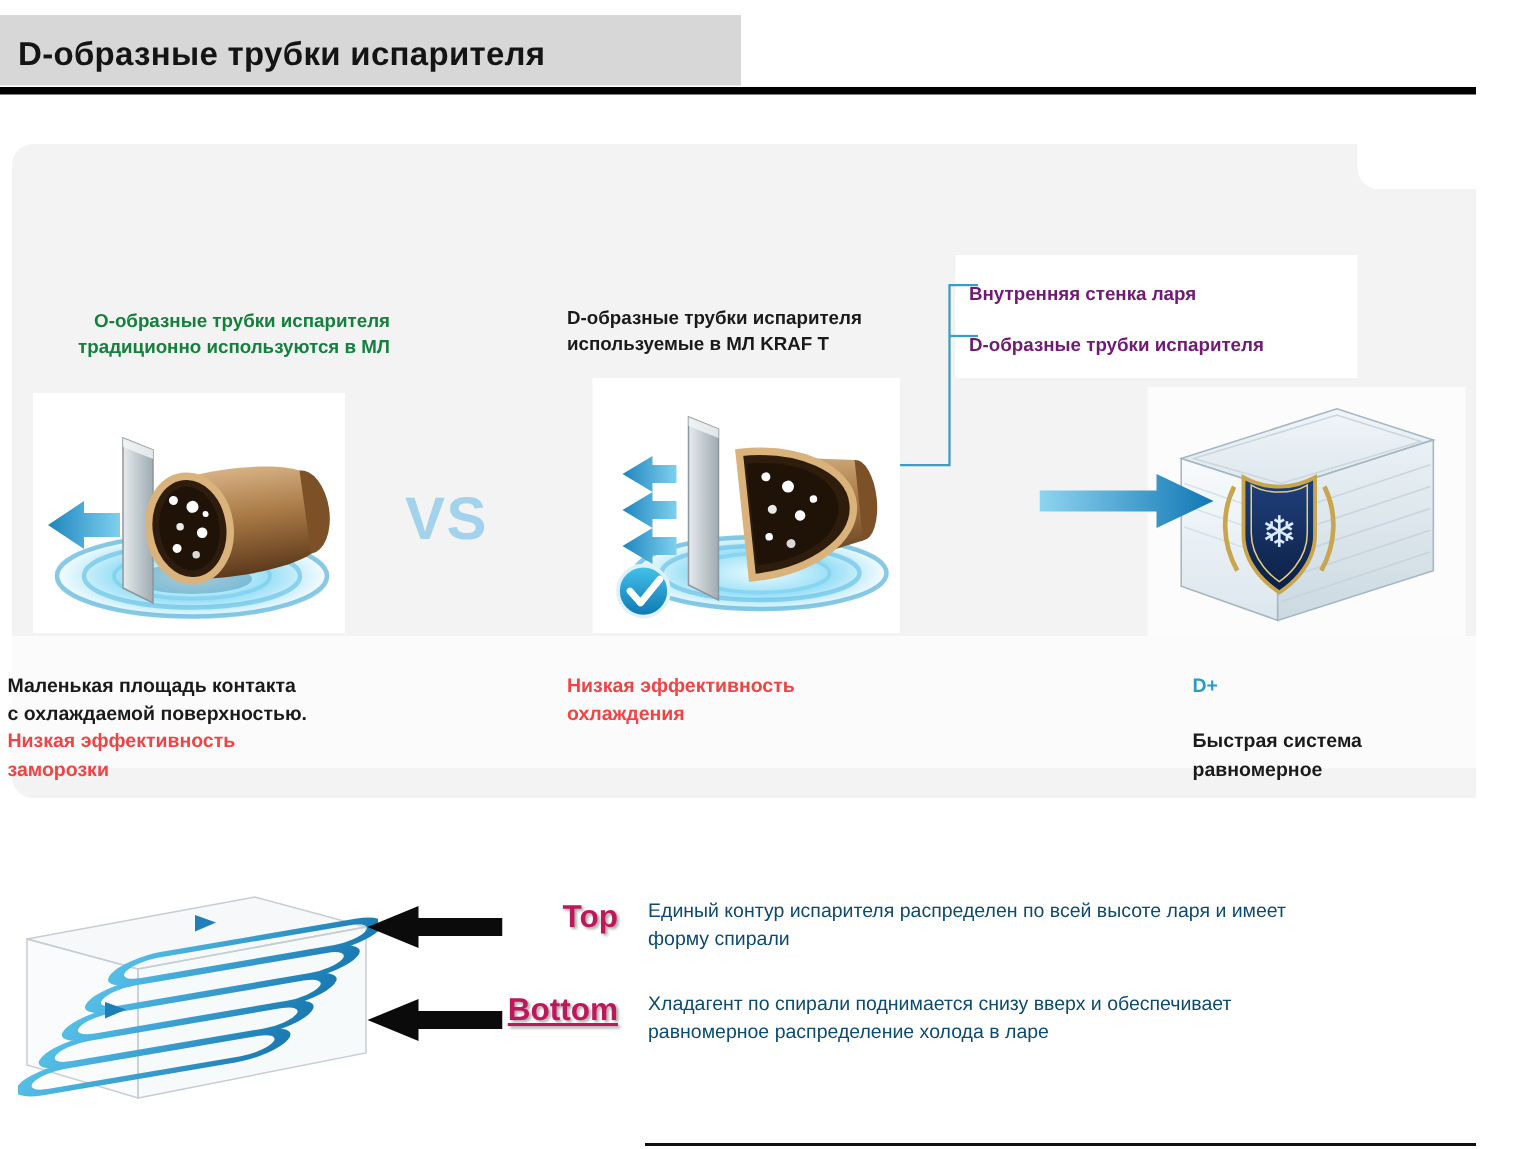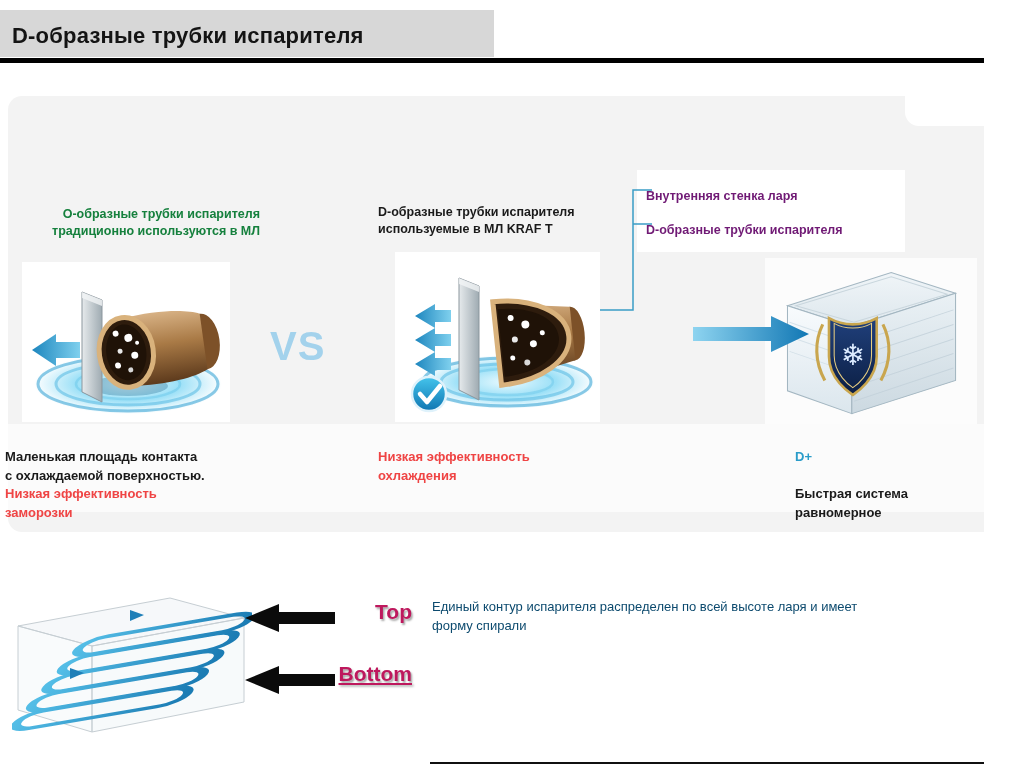--- a/index.html
+++ b/index.html
@@ -272,15 +272,17 @@
   </svg>
   <svg class="black-arrow arrow-bottom" viewBox="0 0 92 30">
     <polygon points="92,9 36,9 36,1 2,15 36,29 36,21 92,21" fill="#0b0b0b"></polygon>
   </svg>
 
   <div class="dir-label dir-top">Top</div>
   <div class="dir-label dir-bottom">Bottom</div>
 
   <div class="flow-text flow-top">Единый контур испарителя распределен по всей высоте ларя и имеет
 форму спирали</div>
+  <div class="flow-text flow-bottom">Хладагент по спирали поднимается снизу вверх и обеспечивает
+равномерное распределение холода в ларе</div>
 
   <div class="baseline-rule"></div>
 </div>
 
 </body></html>

